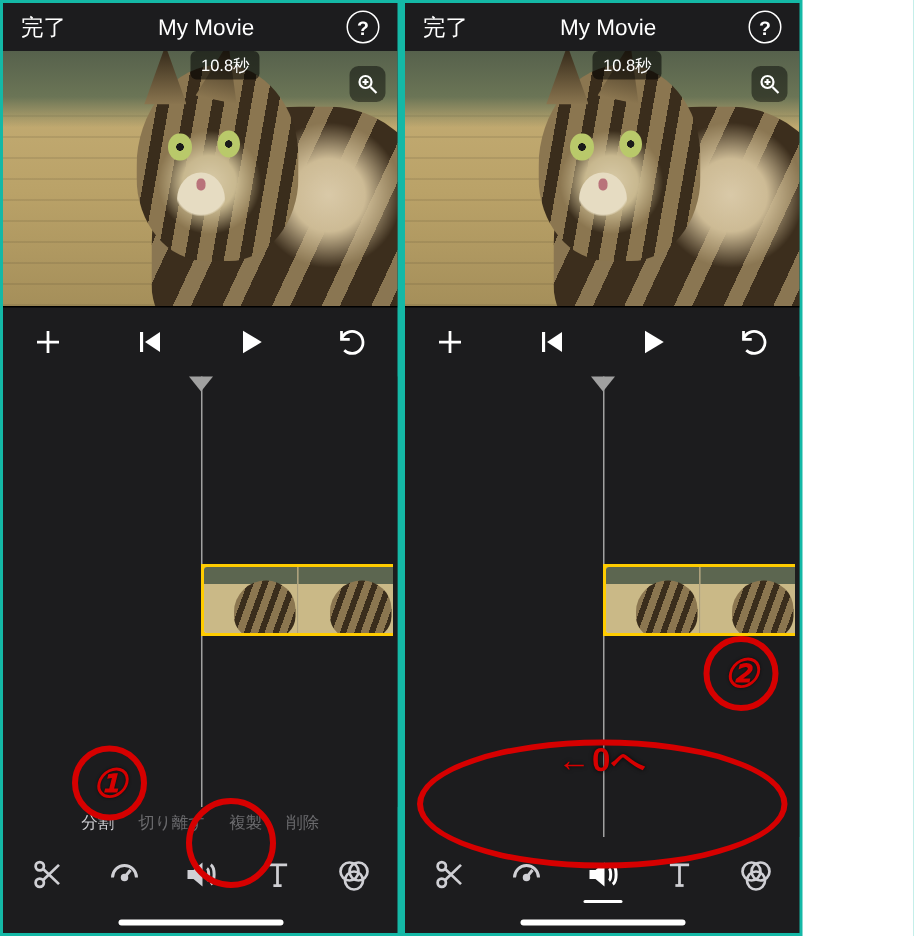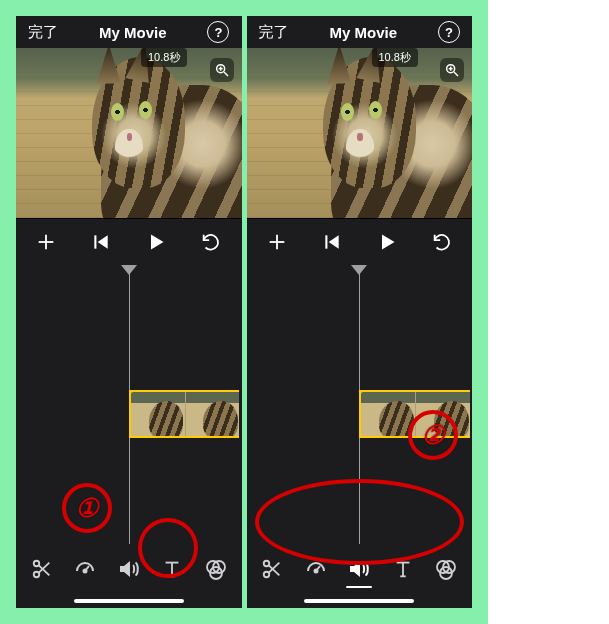--- a/index.html
+++ b/index.html
@@ -1,19 +1,19 @@
 <!DOCTYPE html>
 <html><head>
 <meta charset="utf-8">
 <style>
   html,body{margin:0;padding:0;background:#fff;font-family:-apple-system,BlinkMacSystemFont,"Helvetica Neue",Arial,sans-serif;}
-  .stage{width:488px;height:624px;background:#86efac;position:relative;display:flex;gap:5px;padding:16px;box-sizing:border-box;}
+  .stage{width:535px;height:624px;background:#14b8a6;position:relative;display:flex;gap:5px;padding:2px;box-sizing:border-box;}
   .phone{flex:1;background:#1c1c1e;position:relative;overflow:hidden;display:flex;flex-direction:column;color:#fff;}
   .hdr{height:32px;display:flex;align-items:center;justify-content:space-between;padding:0 12px;font-size:15px;}
-  .hdr-title{font-weight:700;}
+  .hdr-title{font-weight:400;}
   .help-icon{width:20px;height:20px;border:1.5px solid #fff;border-radius:50%;display:flex;align-items:center;justify-content:center;font-size:13px;font-weight:600;}
   .preview{height:170px;position:relative;overflow:hidden;}
   .cat-scene{position:absolute;inset:0;}
   .floor{position:absolute;inset:0;background:linear-gradient(180deg,#c7b078 0%,#baa268 55%,#a58f5a 100%);}
   .floor::before{content:"";position:absolute;inset:0;background:repeating-linear-gradient(0deg,rgba(0,0,0,0.08) 0,rgba(0,0,0,0.08) 1px,transparent 1px,transparent 14px);}
   .wall{position:absolute;left:0;right:0;top:0;height:30%;background:linear-gradient(180deg,#56614c 0%,#6b7556 60%,rgba(107,117,86,0) 100%);}
   .cat{position:absolute;right:-5%;bottom:-10%;width:75%;height:110%;}
   .cat-body{position:absolute;left:10%;right:-10%;top:20%;bottom:-10%;border-radius:50% 40% 30% 30%/55% 55% 30% 30%;background:
      radial-gradient(circle at 60% 35%,#d9c9a8 0%,#cdbb95 15%,transparent 30%),
      repeating-linear-gradient(115deg,#3c2e1d 0 9px,#8a7652 9px 20px,#3c2e1d 20px 30px);
@@ -140,20 +140,26 @@
             <div class="mini-floor"></div>
             <div class="mini-cat"></div>
           </div>
       <div class="thumb">
             <div class="mini-floor"></div>
             <div class="mini-cat"></div>
           </div>
     </div>
   </div>
 
+  <div class="edit-labels">
+    <span>分割</span>
+    <span>切り離す</span>
+    <span>複製</span>
+    <span>削除</span>
+  </div>
 
   <div class="toolbar">
     <div class="tool">
       <svg width="22" height="22" viewBox="0 0 24 24" fill="none" stroke="#cfcfd4" stroke-width="2">
             <circle cx="6" cy="6" r="3"></circle>
             <circle cx="6" cy="18" r="3"></circle>
             <line x1="8.5" y1="8" x2="20" y2="19"></line>
             <line x1="8.5" y1="16" x2="20" y2="5"></line>
           </svg>
     </div>
@@ -313,15 +319,16 @@
           </svg>
     </div>
   </div>
 
   <div class="home-ind">
         <div></div>
       </div>
 
   <div class="circled-num" style="right:14px;bottom:148px;">②</div>
   <div class="ring-oval" style="left:8px;right:8px;height:78px;bottom:43px;"></div>
+  <div class="anno-text" style="left:50%;transform:translateX(-50%);bottom:100px;">←0へ</div>
 </div>
 
 </div>
 
 </body></html>

